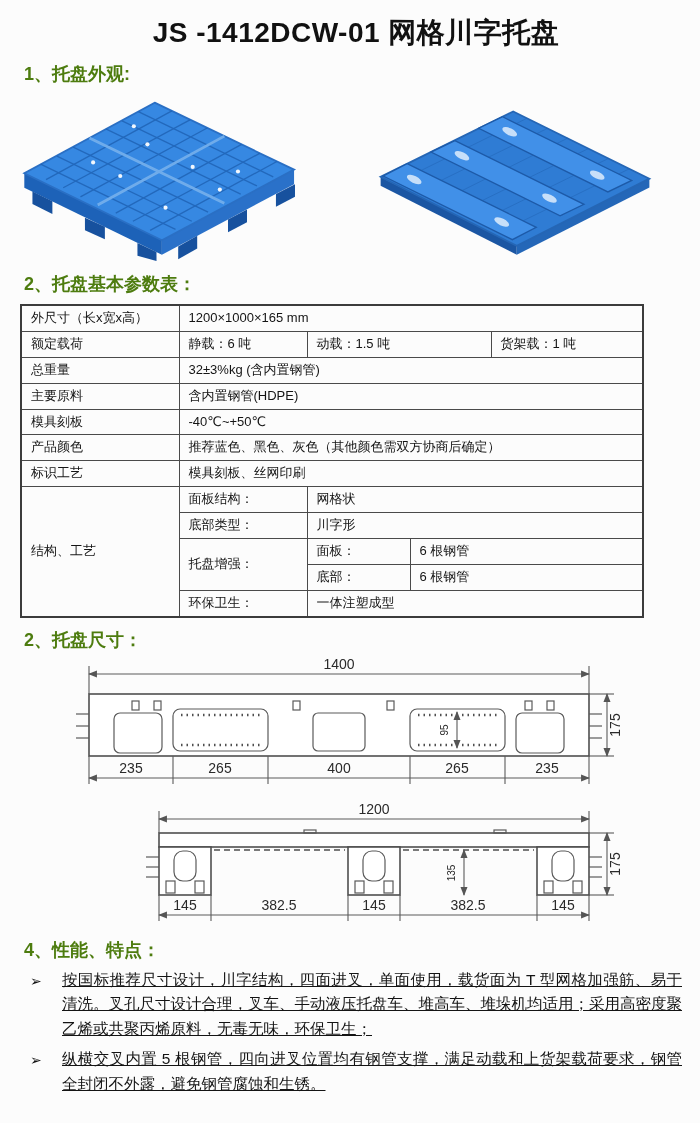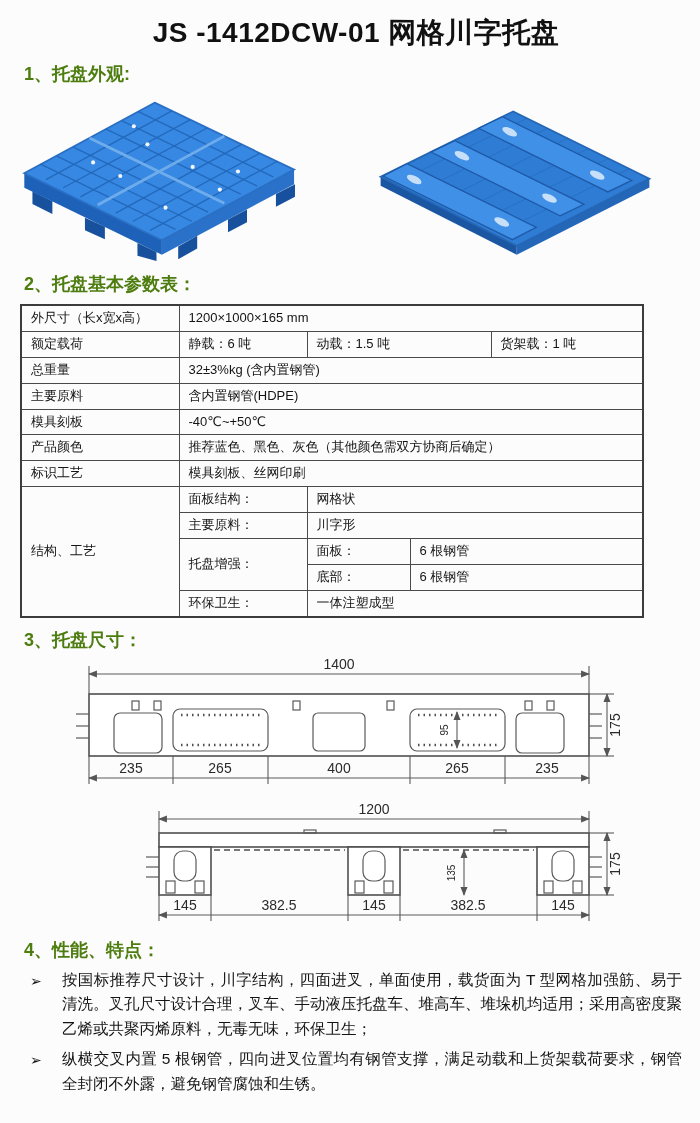--- a/index.html
+++ b/index.html
@@ -35,21 +35,21 @@
   .dim-text-sm{font-size:10px;fill:#2a2a2a;}
   .dline{stroke:#5a5a5a;stroke-width:1.1;fill:none;}
   .body-line{stroke:#4f4f4f;stroke-width:1.6;fill:#fff;}
   .thin{stroke:#5a5a5a;stroke-width:1.2;fill:none;}
   .features{padding:0 18px 0 30px;}
   .feature-item{
     display:flex;align-items:flex-start;gap:12px;
     font-size:15.5px;line-height:1.58;margin:6px 0;color:#141414;
   }
   .bullet{flex:0 0 20px;font-size:14px;padding-top:2px;color:#111;}
-  .feature-text{text-align:justify;}
+  .feature-text{text-align:justify;text-decoration:underline;}
 </style>
 </head>
 <body>
 
 <div class="page-title">JS -1412DCW-01 网格川字托盘</div>
 
 <div class="sec-heading">1、托盘外观:</div>
 
 <div class="images-row">
 
@@ -166,40 +166,40 @@
   <tr>
     <td>标识工艺</td>
     <td colspan="4">模具刻板、丝网印刷</td>
   </tr>
   <tr>
     <td rowspan="5">结构、工艺</td>
     <td>面板结构：</td>
     <td colspan="3">网格状</td>
   </tr>
   <tr>
-    <td>主要原料：</td>
+    <td>底部类型：</td>
     <td colspan="3">川字形</td>
   </tr>
   <tr>
     <td rowspan="2">托盘增强：</td>
     <td>面板：</td>
     <td colspan="2">6 根钢管</td>
   </tr>
   <tr>
     <td>底部：</td>
     <td colspan="2">6 根钢管</td>
   </tr>
   <tr>
     <td>环保卫生：</td>
     <td colspan="3">一体注塑成型</td>
   </tr>
 </tbody>
   </table>
 
-<div class="sec-heading">3、托盘尺寸：</div>
+<div class="sec-heading">2、托盘尺寸：</div>
 
 <div class="drawings">
 
   <svg width="552" height="143" viewBox="0 0 552 143">
     <defs>
       <marker id="ar1" viewBox="0 0 10 10" refX="9" refY="5" markerWidth="8" markerHeight="8" orient="auto-start-reverse">
         <path d="M0,1 L10,5 L0,9 z" fill="#555"></path>
       </marker>
     </defs>
     <rect x="15" y="38" width="500" height="62" class="body-line"></rect>

